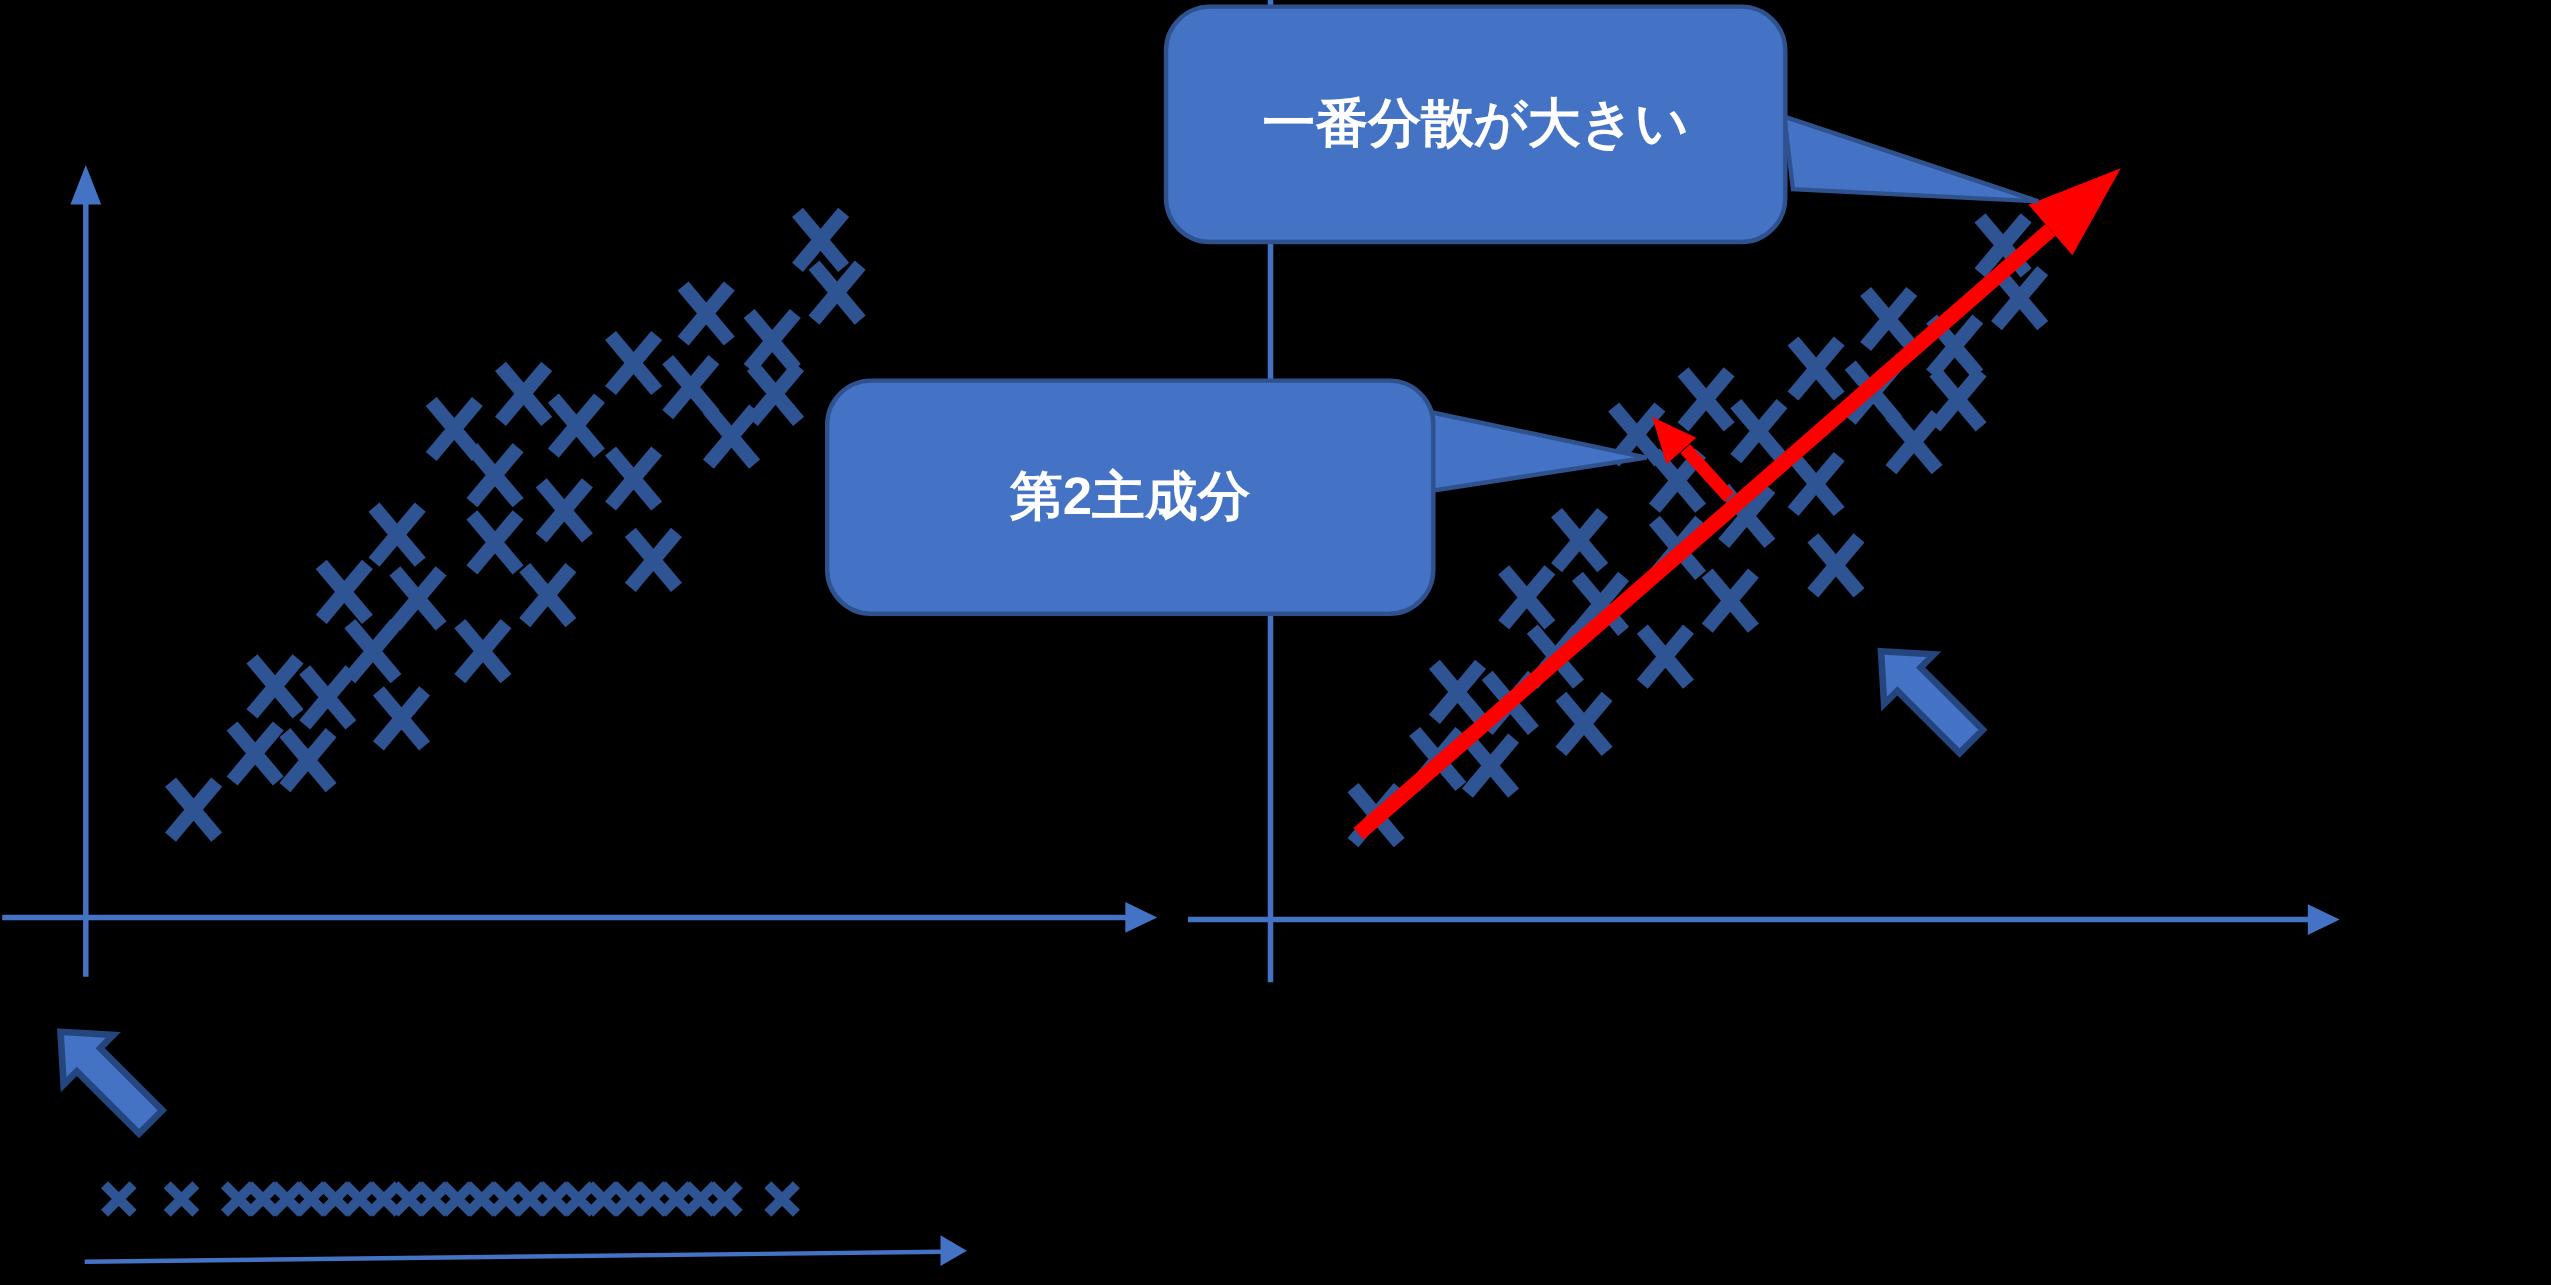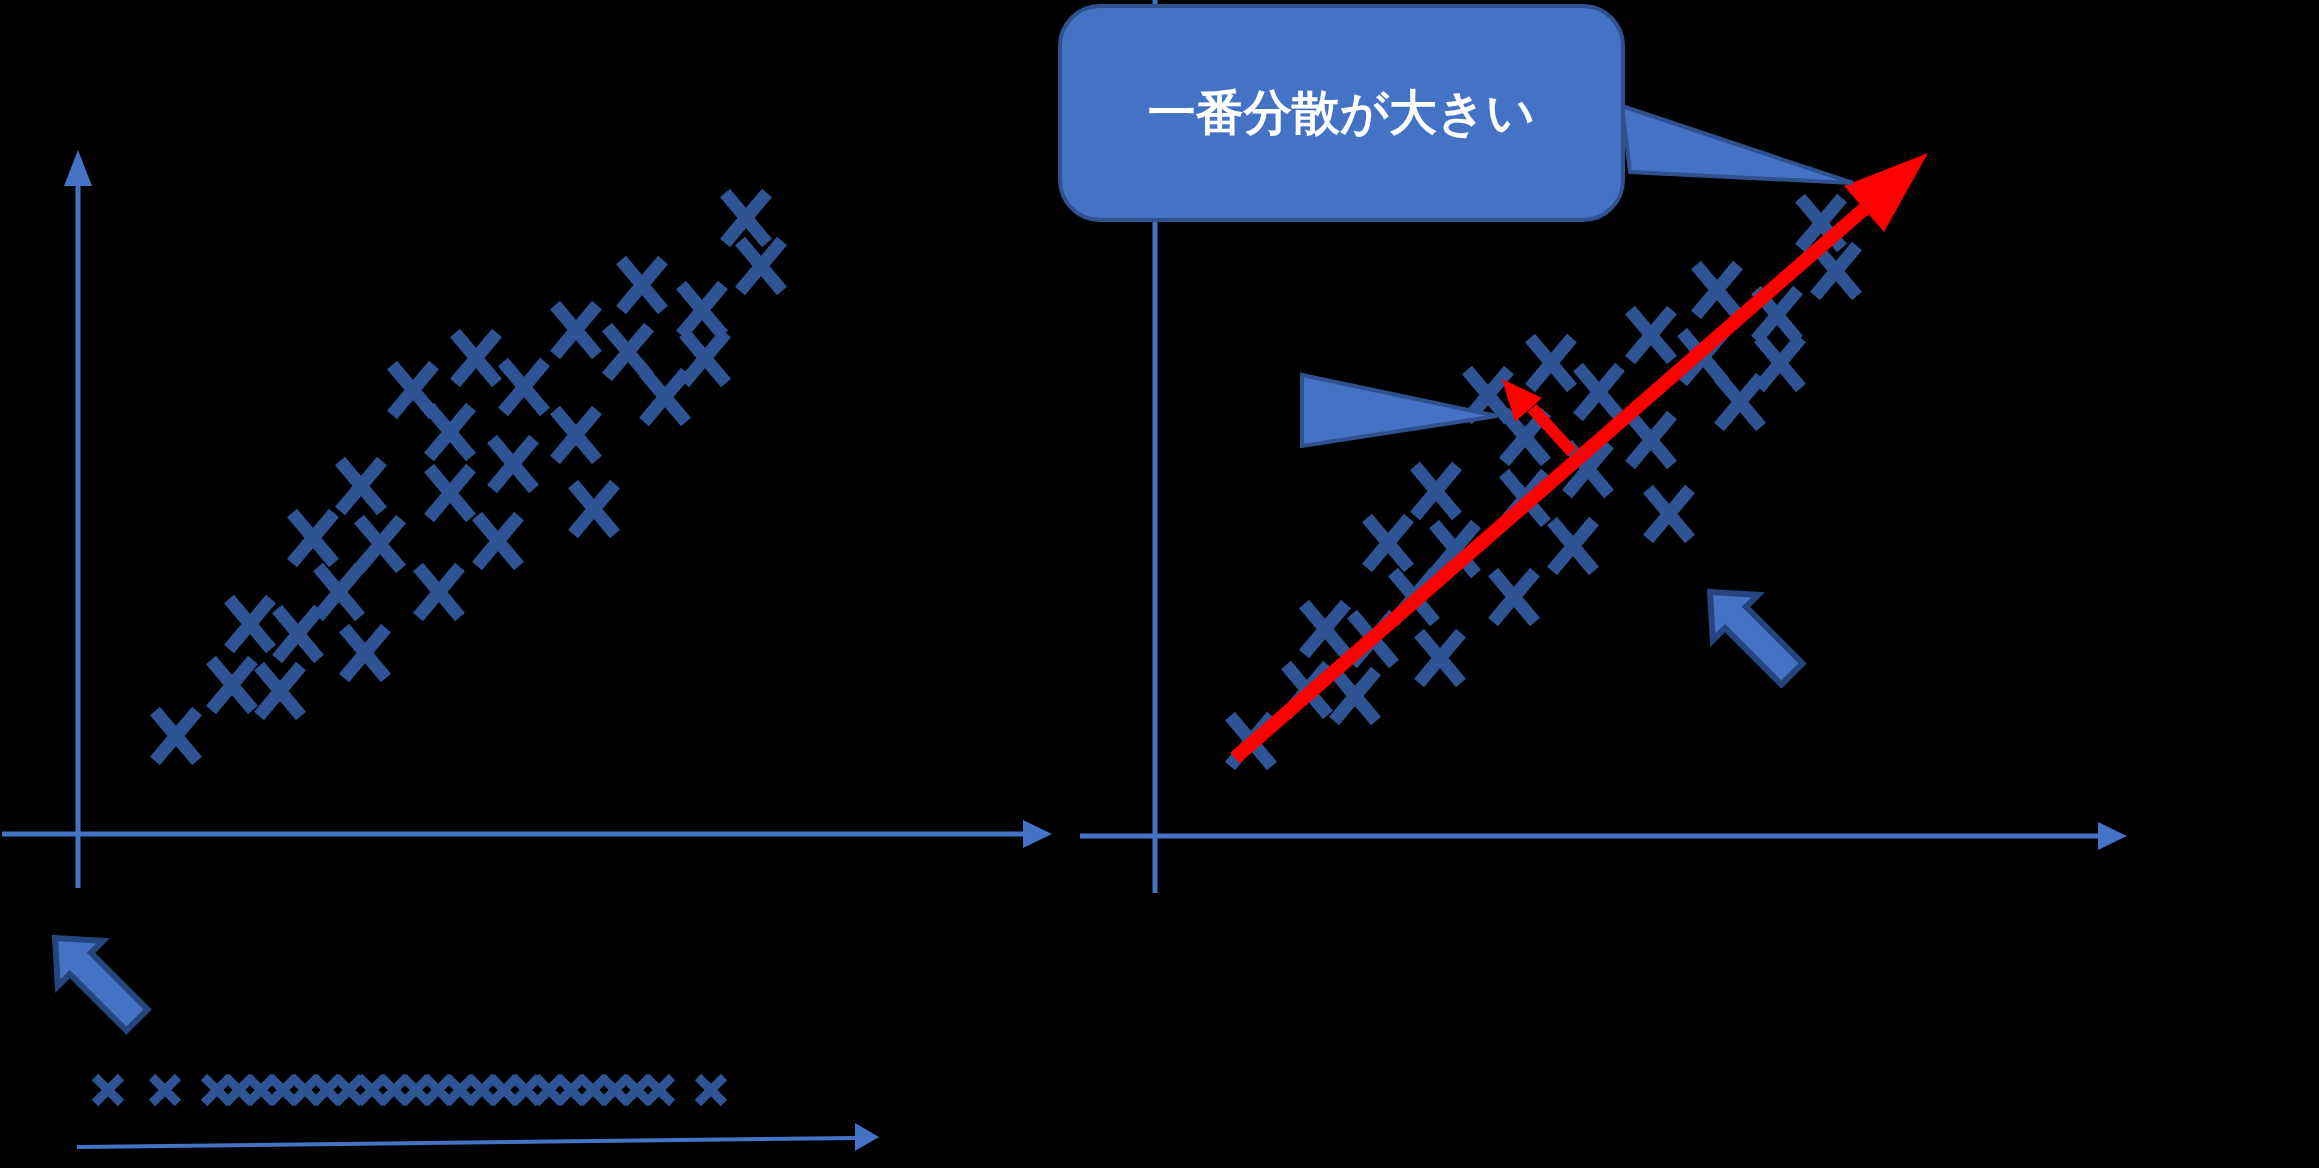--- a/index.html
+++ b/index.html
@@ -152,14 +152,17 @@
     <polygon class="block-arrow" transform="translate(55,938) rotate(-45)" points="0,0 32,36 15,36 15,116 -15,116 -15,36 -32,36"></polygon>
     <polygon class="block-arrow" transform="translate(1710,592) rotate(-45)" points="0,0 32,36 15,36 15,116 -15,116 -15,36 -32,36"></polygon>
 
     <polygon class="beak" points="1622,106 1853,183 1630,172"></polygon>
     <polygon class="beak" points="1302,375 1497,416 1302,446"></polygon>
   </svg>
 
   <div class="callout" id="callout-pc1">
     <div>一番分散が大きい</div>
   </div>
+  <div class="callout" id="callout-pc2">
+    <div>第2主成分</div>
+  </div>
 
 </div>
 
 </body></html>

